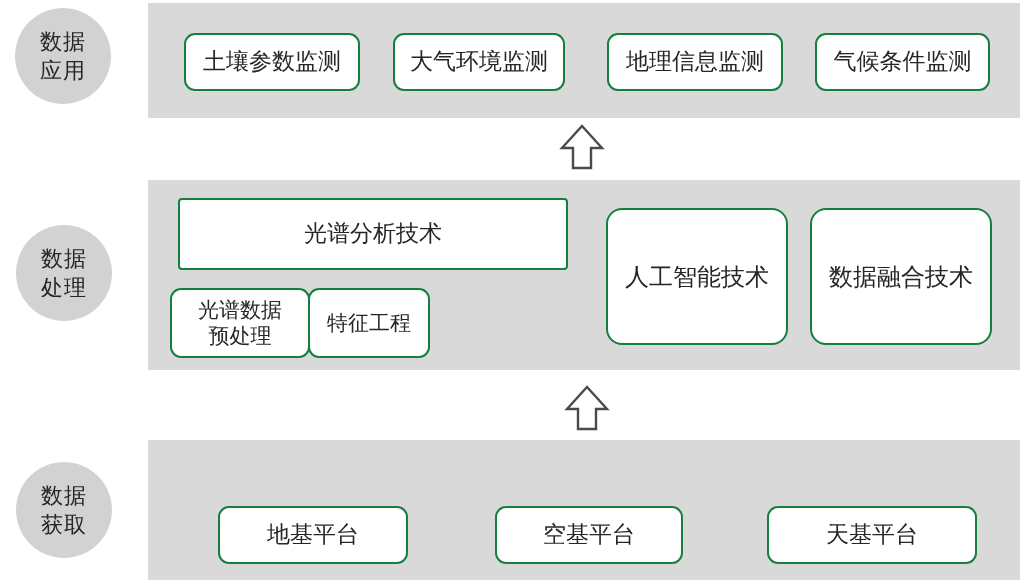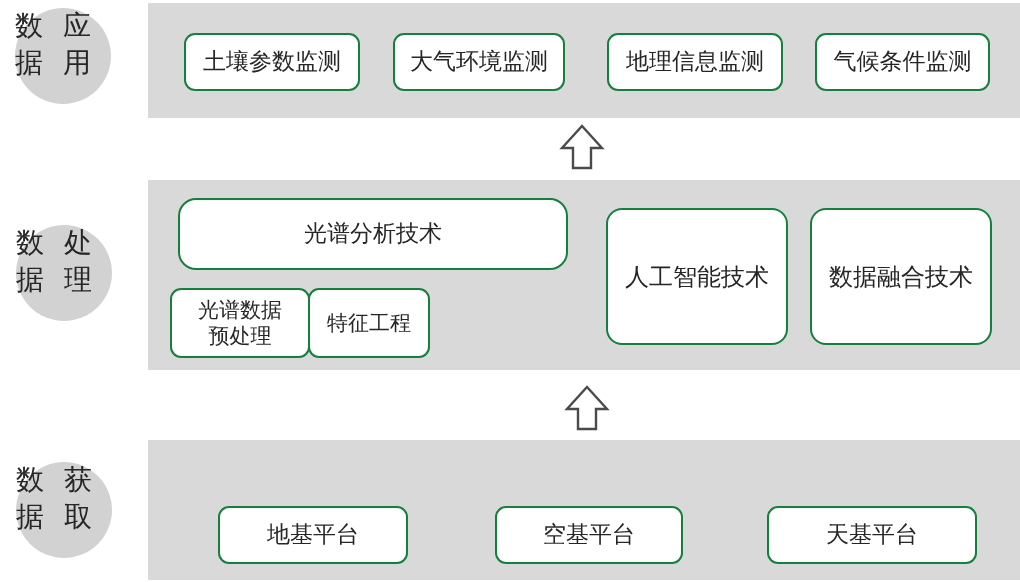--- a/index.html
+++ b/index.html
@@ -6,32 +6,32 @@
   .canvas{
     position:relative;width:1020px;height:582px;background:#ffffff;overflow:hidden;
     font-family:"Liberation Serif","DejaVu Serif",serif;color:#262626;
   }
   .band{position:absolute;left:148px;width:872px;background:#d9d9d9;}
   .band-top{top:3px;height:115px;}
   .band-mid{top:180px;height:190px;}
   .band-bottom{top:440px;height:140px;}
   .circle{
     position:absolute;width:96px;height:96px;border-radius:50%;background:#d2d2d2;
-    display:flex;flex-direction:row;align-items:flex-start;justify-content:center;
-    font-size:28px;line-height:1.32;letter-spacing:1px;
+    display:flex;flex-direction:column;align-items:center;justify-content:center;
+    font-size:22px;line-height:1.32;letter-spacing:1px;
   }
   .circle-top{left:15px;top:8px;}
   .circle-mid{left:16px;top:225px;}
   .circle-bottom{left:16px;top:462px;}
   .box{
     position:absolute;background:#ffffff;border:2px solid #15803d;border-radius:11px;
     display:flex;flex-direction:column;align-items:center;justify-content:center;
     text-align:center;font-size:23px;line-height:1.25;box-sizing:border-box;
   }
-  .box-wide{border-radius:18px;}
+  .box-wide{border-radius:4px;}
   .box-tall{border-radius:16px;font-size:24px;}
   .box-sub{font-size:21px;}
   .band-title{
     position:absolute;left:0;top:12px;width:100%;text-align:center;
     font-size:24px;letter-spacing:1px;
   }
   .arrow{position:absolute;width:46px;height:46px;}
 </style>
 </head>
 <body>

